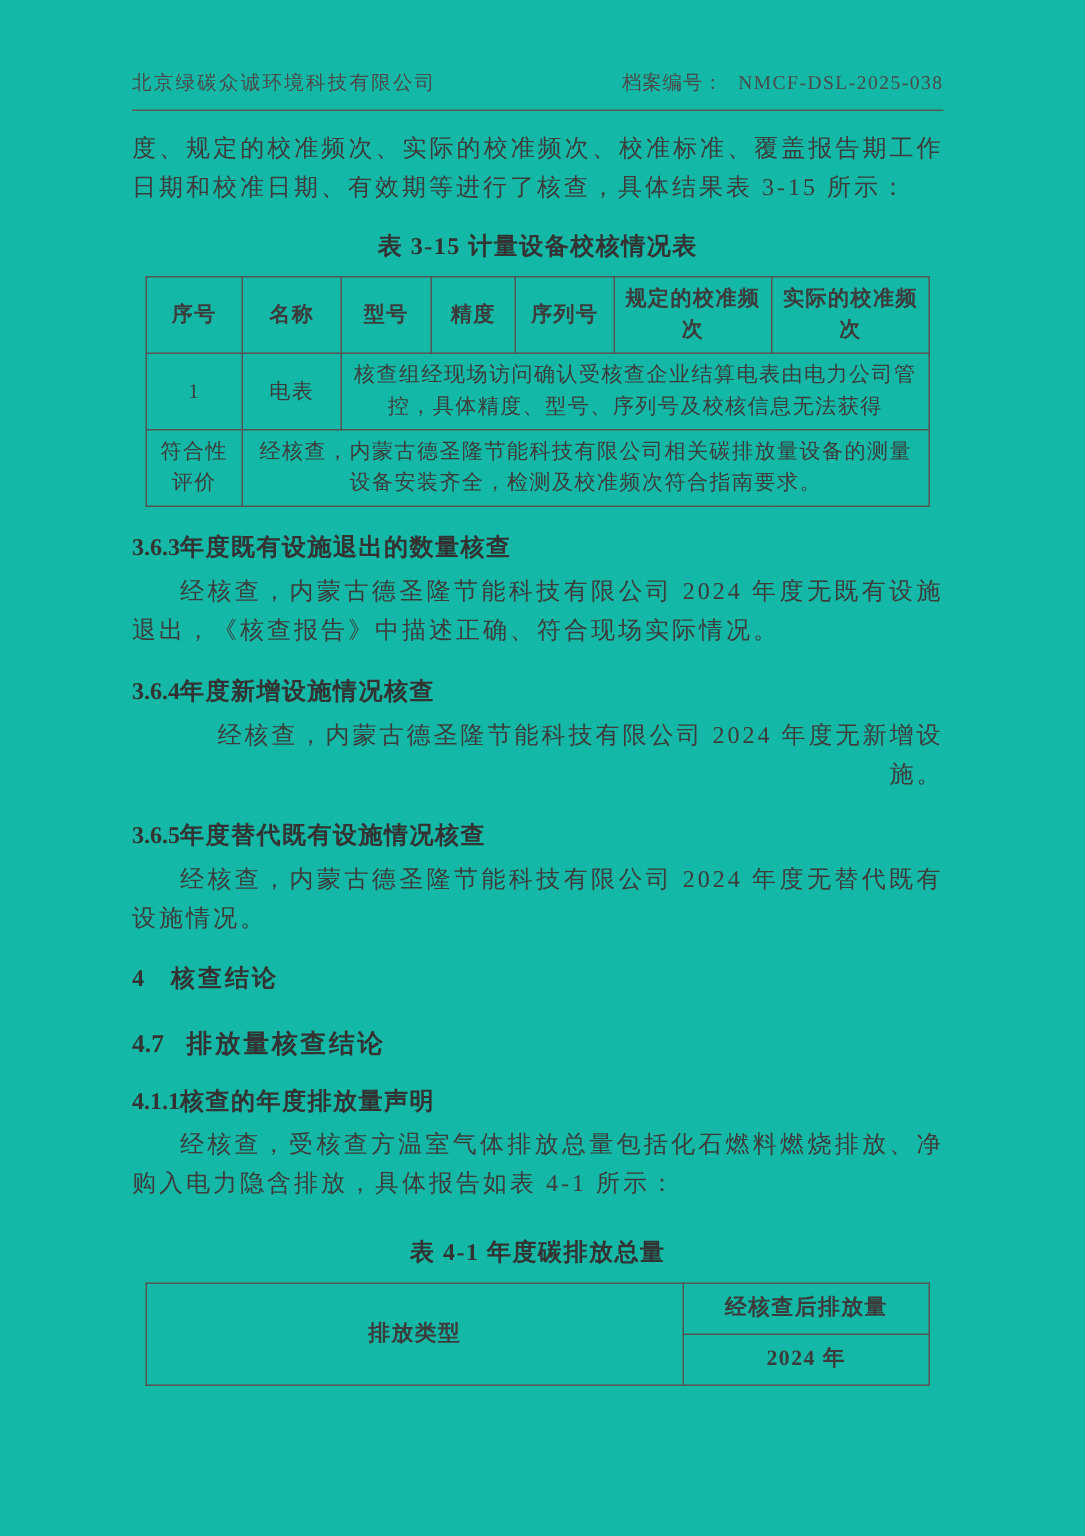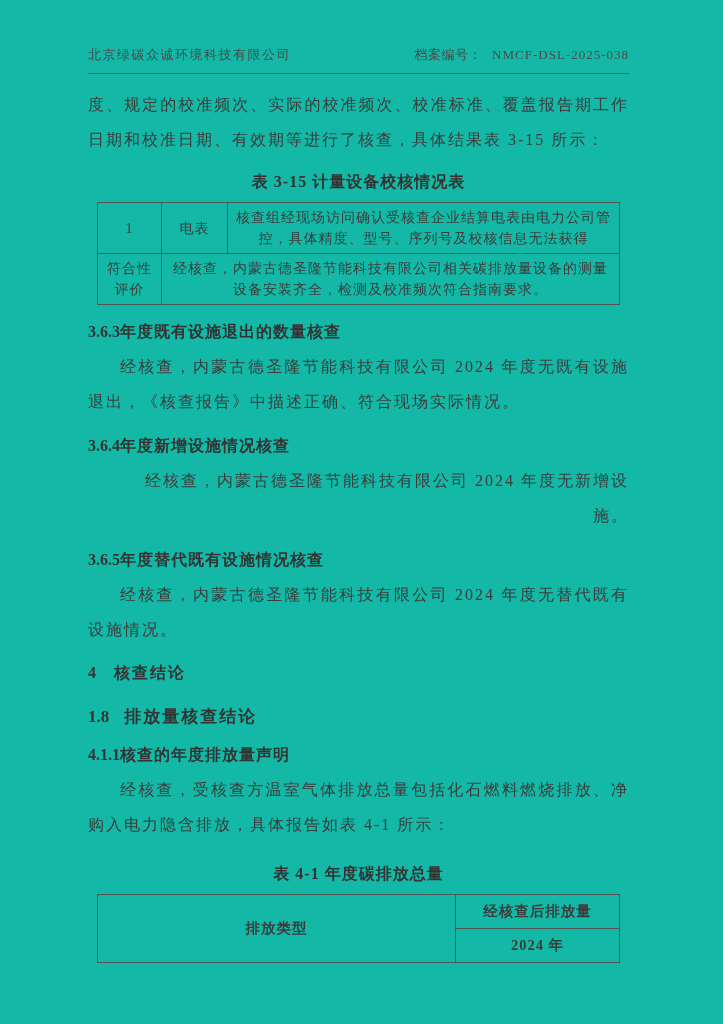--- a/index.html
+++ b/index.html
@@ -12,21 +12,21 @@
   
   .doc-header {
     display:flex; justify-content:space-between; align-items:flex-end;
     font-size:13px; letter-spacing:1.5px; color:#4a4a4a;
     padding-bottom:9px; border-bottom:1.5px solid #5a5a5a;
   }
   .doc-header .right { letter-spacing:0.5px; }
   .doc-header .num { margin-left:10px; letter-spacing:1px; }
   
   .para, .intro {
-    font-size:16px; line-height:35px; letter-spacing:2px;
+    font-size:16px; line-height:26px; letter-spacing:2px;
     text-align:justify; color:#3c3c3c; margin:0;
   }
   .intro { margin-top:13px; }
   .para { text-indent:2em; margin-top:6px; }
   .para.single { text-align:right; }
   
   .h3s { font-size:16px; font-weight:bold; letter-spacing:1px; margin-top:17px; color:#333; }
   .h3s .no { letter-spacing:0; }
   .h1s { font-size:16px; font-weight:bold; letter-spacing:2px; margin-top:16px; color:#333; }
   .h1s .no { margin-right:18px; letter-spacing:0; }
@@ -70,20 +70,29 @@
     <colgroup>
       <col style="width:64px">
         <col style="width:66px">
         <col style="width:60px">
       <col style="width:56px">
         <col style="width:66px">
         <col style="width:105px">
         <col style="width:105px">
     </colgroup>
     <tbody>
+        <tr>
+      <th>序号</th>
+      <th>名称</th>
+      <th>型号</th>
+      <th>精度</th>
+      <th>序列号</th>
+      <th>规定的校准频次</th>
+      <th>实际的校准频次</th>
+    </tr>
     <tr>
       <td>1</td>
       <td>电表</td>
       <td colspan="5">核查组经现场访问确认受核查企业结算电表由电力公司管控，具体精度、型号、序列号及校核信息无法获得</td>
     </tr>
     <tr>
       <td>符合性评价</td>
       <td colspan="6">经核查，内蒙古德圣隆节能科技有限公司相关碳排放量设备的测量设备安装齐全，检测及校准频次符合指南要求。</td>
     </tr>
   </tbody>
@@ -102,21 +111,21 @@
   <div class="h3s">
     <span class="no">3.6.5</span><span>年度替代既有设施情况核查</span>
   </div>
   <p class="para">经核查，内蒙古德圣隆节能科技有限公司 2024 年度无替代既有设施情况。</p>
 
   <div class="h1s">
     <span class="no">4</span><span>核查结论</span>
   </div>
 
   <div class="h2s">
-    <span class="no">1.8</span><span>排放量核查结论</span>
+    <span class="no">4.7</span><span>排放量核查结论</span>
   </div>
 
   <div class="h3s">
     <span class="no">4.1.1</span><span>核查的年度排放量声明</span>
   </div>
   <p class="para">经核查，受核查方温室气体排放总量包括化石燃料燃烧排放、净购入电力隐含排放，具体报告如表 4-1 所示：</p>
 
   <div class="tbl-title" style="margin-top:22px">表 4-1  年度碳排放总量</div>
 
   <table class="t41">

